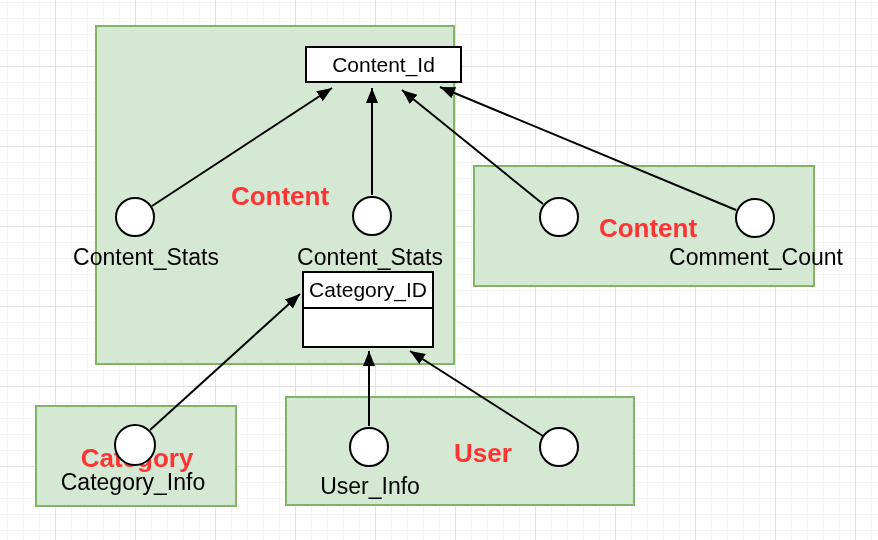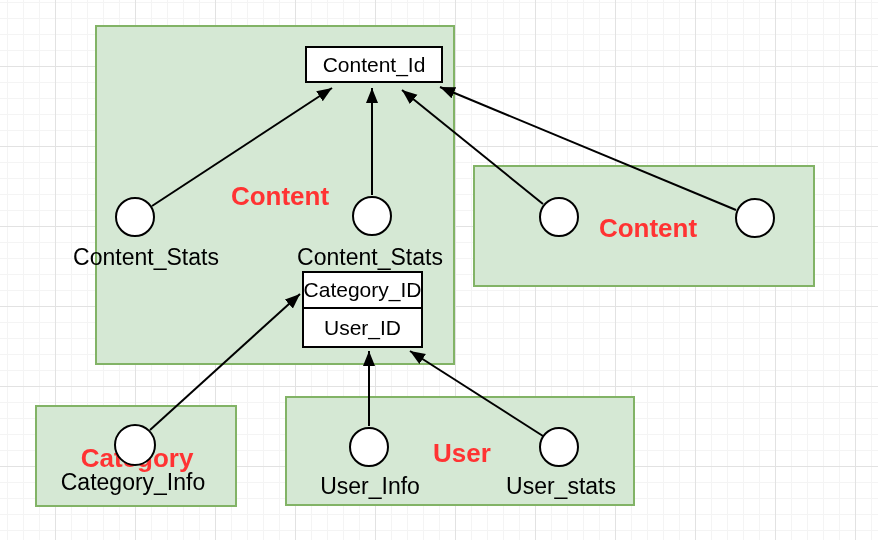--- a/index.html
+++ b/index.html
@@ -44,21 +44,21 @@
     transform: translate(-50%, -50%);
     color: var(--entity-label);
     font-size: 26px;
     font-weight: bold;
     white-space: nowrap;
     z-index: 3;
   }
   #label-content  { left: 280px; top: 196px; }
   #label-comment  { left: 648px; top: 228px; }
   #label-category { left: 137px; top: 458px; }
-  #label-user     { left: 462px; top: 453px; }
+  #label-user     { left: 483px; top: 453px; }
 
   .alabel {
     position: absolute;
     transform: translate(-50%, -50%);
     color: var(--line);
     font-size: 23px;
     white-space: nowrap;
     z-index: 4;
   }
   #lbl-content-stats-1 { left: 146px; top: 257px; }
@@ -71,25 +71,25 @@
 
   .keybox {
     position: absolute;
     background: var(--node-fill);
     border: 2px solid var(--line);
     display: flex; align-items: center; justify-content: center;
     font-size: 21px;
     color: var(--line);
     z-index: 5;
   }
-  #key-content-id { left: 305px; top: 46px; width: 138px; height: 37px; }
+  #key-content-id { left: 305px; top: 46px; width: 157px; height: 37px; }
 
   .keystack {
     position: absolute;
-    left: 302px; top: 271px; width: 121px; height: 77px;
+    left: 302px; top: 271px; width: 132px; height: 77px;
     background: var(--node-fill);
     border: 2px solid var(--line);
     z-index: 5;
   }
   .keyrow {
     display: flex; align-items: center; justify-content: center;
     font-size: 21px; color: var(--line);
   }
   #key-category-id { height: 36px; border-bottom: 2px solid var(--line); }
   #key-user-id     { height: 37px; }
@@ -128,33 +128,30 @@
   <div class="entity" id="box-category"></div>
   <div class="entity" id="box-user"></div>
 
   <div class="elabel" id="label-content">Content</div>
   <div class="elabel" id="label-comment">Content</div>
   <div class="elabel" id="label-category">Category</div>
   <div class="elabel" id="label-user">User</div>
 
   <div class="alabel" id="lbl-content-stats-1">Content_Stats</div>
   <div class="alabel" id="lbl-content-stats-2">Content_Stats</div>
+  <div class="alabel" id="lbl-comment-count">Comment_Count</div>
   <div class="alabel" id="lbl-user-info">User_Info</div>
   <div class="alabel" id="lbl-category-info">Category_Info</div>
-  <div class="alabel" id="lbl-user-stats">User_stats</div>
 
   <div class="keybox" id="key-content-id">
     <span>Content_Id</span>
   </div>
   <div class="keystack">
     <div class="keyrow" id="key-category-id">
       <span>Category_ID</span>
-    </div>
-    <div class="keyrow" id="key-user-id">
-      <span>User_ID</span>
     </div>
   </div>
 
   <div class="circle" id="circ-content-stats-1"></div>
   <div class="circle" id="circ-content-stats-2"></div>
   <div class="circle" id="circ-comment-info"></div>
   <div class="circle" id="circ-comment-count"></div>
   <div class="circle" id="circ-category-info"></div>
   <div class="circle" id="circ-user-info"></div>
   <div class="circle" id="circ-user-stats"></div>

